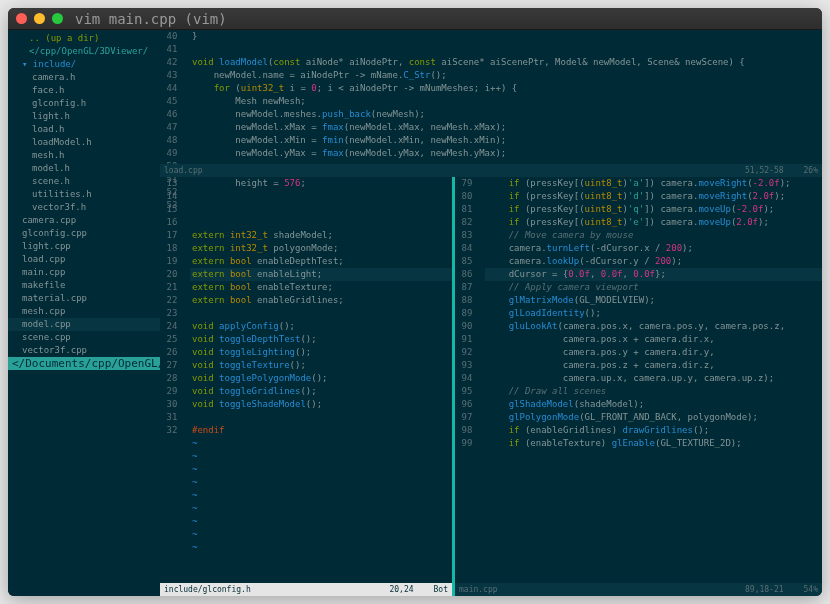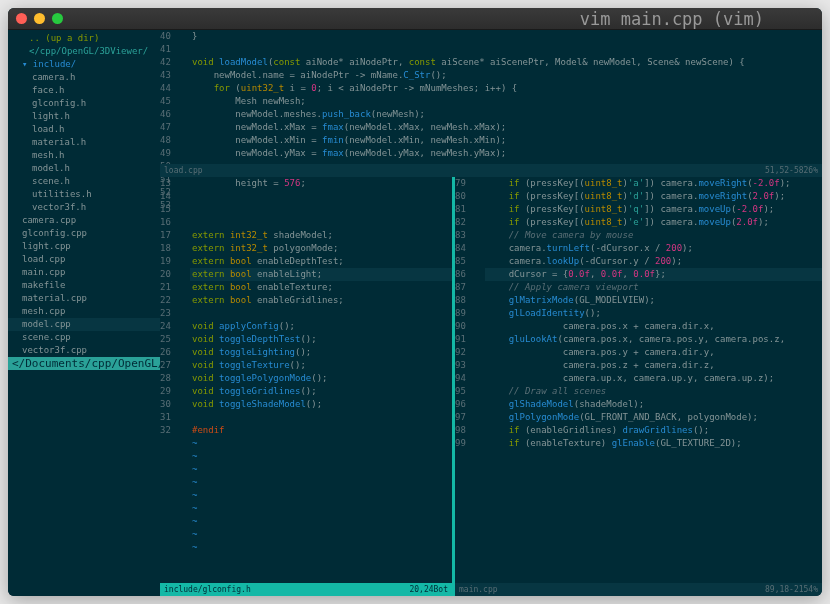--- a/index.html
+++ b/index.html
@@ -4,41 +4,41 @@
 <style>
 *{margin:0;padding:0;box-sizing:border-box}
 body{font-family:Menlo,Monaco,Consolas,monospace;font-size:9px;background:#e8e8e8;width:830px;height:604px;overflow:hidden;position:relative}
 .window{position:absolute;top:8px;left:8px;right:8px;bottom:8px;background:#002b36;border-radius:6px;overflow:hidden;box-shadow:0 4px 20px rgba(0,0,0,0.3)}
 .titlebar{height:22px;background:linear-gradient(#3a3a3a,#2d2d2d);display:flex;align-items:center;padding:0 8px;border-bottom:1px solid #1a1a1a}
 .traffic{display:flex;gap:7px;margin-right:12px}
 .dot{width:11px;height:11px;border-radius:50%}
 .dot.red{background:#ff5f56}
 .dot.yellow{background:#ffbd2e}
 .dot.green{background:#27c93f}
-.title{flex:1;text-align:right;color:#999;font-size:17px;margin-right:50px}
+.title{flex:1;text-align:left;color:#999;font-size:14px;margin-right:50px}
 .editor{display:flex;height:calc(100% - 22px);color:#839496}
 .sidebar{width:152px;background:#002b36;overflow:hidden;padding:2px 0}
 .sidebar-line{padding:0 21px;line-height:13px;white-space:nowrap;color:#839496}
 .sidebar-line.dir{color:#268bd2}
 .sidebar-line.updir{color:#859900}
 .sidebar-line.path{color:#2aa198}
 .sidebar-line.active{background:#073642}
 .sidebar .indent1{padding-left:14px}
 .sidebar .indent2{padding-left:24px}
 .sb-status{background:#2aa198;color:#002b36;padding:0 4px;line-height:13px;white-space:nowrap;overflow:hidden;font-size:11px}
 .main{flex:1;display:flex;flex-direction:column}
 .top-pane{display:flex;height:134px}
-.gutter{width:30px;text-align:left;padding-right:6px;color:#586e75}
+.gutter{width:30px;text-align:center;padding-right:6px;color:#586e75}
 .gutter span{display:block;line-height:13px}
 .code{flex:1;overflow:hidden}
 .code-line{line-height:13px;white-space:pre;padding-left:2px}
 .statusbar{background:#073642;color:#586e75;display:flex;padding:0 4px;line-height:13px;font-size:8px}
-.statusbar.active{background:#14b8a6;color:#002b36}
+.statusbar.active{background:#e5e5e5;color:#002b36}
 .statusbar .fname{flex:1}
-.statusbar .pos{}
+.statusbar .pos{margin-right:20px}
 .bottom{flex:1;display:flex}
 .bot-left{width:295px;display:flex;flex-direction:column;border-right:3px solid #14b8a6}
 .bot-right{flex:1;display:flex;flex-direction:column}
 .bot-code{flex:1;overflow:hidden;display:flex}
 .kw{color:#859900}
 .type{color:#b58900}
 .str{color:#2aa198}
 .fn{color:#268bd2}
 .num{color:#d33682}
 .cm{color:#586e75;font-style:italic}
@@ -61,21 +61,21 @@
 <div class="sidebar">
 <div class="sidebar-line updir">.. (up a dir)</div>
 <div class="sidebar-line path">&lt;/cpp/OpenGL/3DViewer/</div>
 <div id="tree">
           <div class="sidebar-line indent1 dir">▾ include/</div>
           <div class="sidebar-line indent2">camera.h</div>
           <div class="sidebar-line indent2">face.h</div>
           <div class="sidebar-line indent2">glconfig.h</div>
           <div class="sidebar-line indent2">light.h</div>
           <div class="sidebar-line indent2">load.h</div>
-          <div class="sidebar-line indent2">material.h</div>
+          <div class="sidebar-line indent2">loadModel.h</div>
           <div class="sidebar-line indent2">mesh.h</div>
           <div class="sidebar-line indent2">model.h</div>
           <div class="sidebar-line indent2">scene.h</div>
           <div class="sidebar-line indent2">utilities.h</div>
           <div class="sidebar-line indent2">vector3f.h</div>
           <div class="sidebar-line indent1">camera.cpp</div>
           <div class="sidebar-line indent1">glconfig.cpp</div>
           <div class="sidebar-line indent1">light.cpp</div>
           <div class="sidebar-line indent1">load.cpp</div>
           <div class="sidebar-line indent1">main.cpp</div>
@@ -227,22 +227,22 @@
                 <div class="code-line"><span>    </span><span class="kw">if</span><span> (pressKey[(</span><span class="type">uint8_t</span><span>)</span><span class="str">'d'</span><span>]) camera.</span><span class="fn">moveRight</span><span>(</span><span class="num">2.0f</span><span>);</span></div>
                 <div class="code-line"><span>    </span><span class="kw">if</span><span> (pressKey[(</span><span class="type">uint8_t</span><span>)</span><span class="str">'q'</span><span>]) camera.</span><span class="fn">moveUp</span><span>(</span><span class="num">-2.0f</span><span>);</span></div>
                 <div class="code-line"><span>    </span><span class="kw">if</span><span> (pressKey[(</span><span class="type">uint8_t</span><span>)</span><span class="str">'e'</span><span>]) camera.</span><span class="fn">moveUp</span><span>(</span><span class="num">2.0f</span><span>);</span></div>
                 <div class="code-line"><span>    </span><span class="cm">// Move camera by mouse</span></div>
                 <div class="code-line"><span>    camera.</span><span class="fn">turnLeft</span><span>(-dCursor.x / </span><span class="num">200</span><span>);</span></div>
                 <div class="code-line"><span>    camera.</span><span class="fn">lookUp</span><span>(-dCursor.y / </span><span class="num">200</span><span>);</span></div>
                 <div class="code-line cursor-line"><span>    dCursor = {</span><span class="num">0.0f</span><span>, </span><span class="num">0.0f</span><span>, </span><span class="num">0.0f</span><span>};</span></div>
                 <div class="code-line"><span>    </span><span class="cm">// Apply camera viewport</span></div>
                 <div class="code-line"><span>    </span><span class="fn">glMatrixMode</span><span>(GL_MODELVIEW);</span></div>
                 <div class="code-line"><span>    </span><span class="fn">glLoadIdentity</span><span>();</span></div>
+                <div class="code-line"><span>    </span><span class="fn">gluLookAt</span><span>(camera.pos.x, camera.pos.y, camera.pos.z,</span></div>
                 <div class="code-line"><span>              camera.pos.x + camera.dir.x,</span></div>
-                <div class="code-line"><span>    </span><span class="fn">gluLookAt</span><span>(camera.pos.x, camera.pos.y, camera.pos.z,</span></div>
                 <div class="code-line"><span>              camera.pos.y + camera.dir.y,</span></div>
                 <div class="code-line"><span>              camera.pos.z + camera.dir.z,</span></div>
                 <div class="code-line"><span>              camera.up.x, camera.up.y, camera.up.z);</span></div>
                 <div class="code-line"><span>    </span><span class="cm">// Draw all scenes</span></div>
                 <div class="code-line"><span>    </span><span class="fn">glShadeModel</span><span>(shadeModel);</span></div>
                 <div class="code-line"><span>    </span><span class="fn">glPolygonMode</span><span>(GL_FRONT_AND_BACK, polygonMode);</span></div>
                 <div class="code-line"><span>    </span><span class="kw">if</span><span> (enableGridlines) </span><span class="fn">drawGridlines</span><span>();</span></div>
                 <div class="code-line"><span>    </span><span class="kw">if</span><span> (enableTexture) </span><span class="fn">glEnable</span><span>(GL_TEXTURE_2D);</span></div>
               </div>
 </div>

